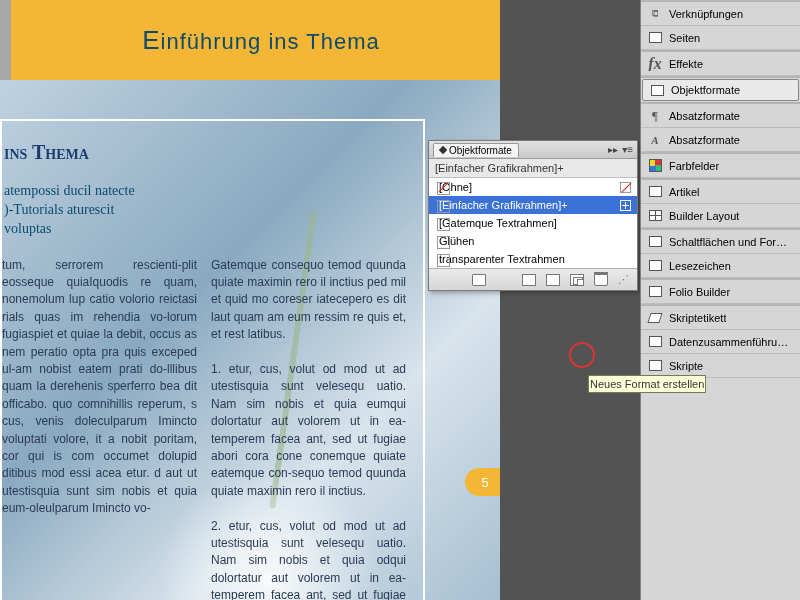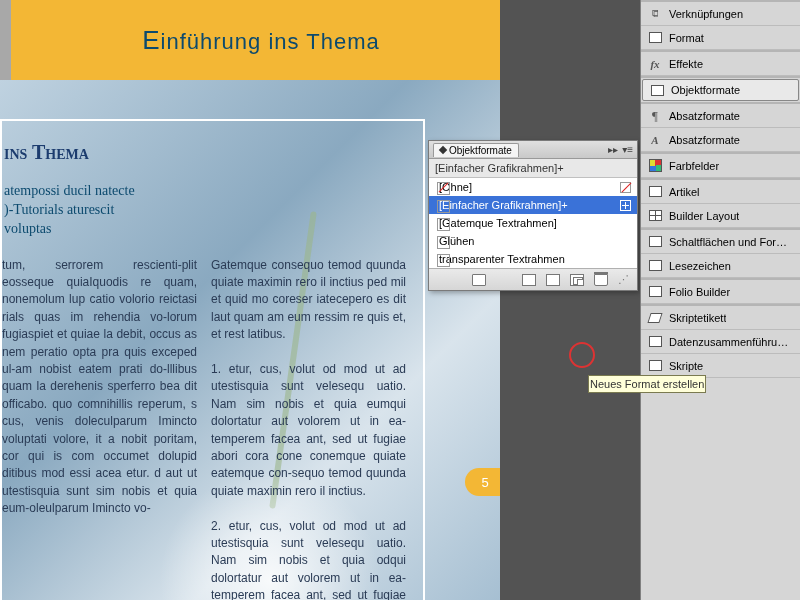--- a/index.html
+++ b/index.html
@@ -62,21 +62,21 @@
   .right-dock { position:absolute; right:0; top:0; width:160px; height:600px; background:#d6d6d6;
                 border-left:1px solid #808080; font-size:11px; }
   .dock-group { border-top:2px solid #b5b5b5; }
   .dock-row { display:flex; align-items:center; gap:6px; height:24px; padding:0 6px;
               border-bottom:1px solid #bcbcbc; cursor:pointer; }
   .dock-row.active { background:#e9e9e9; border:1px solid #888; border-radius:2px; margin:1px; height:22px;}
   .dock-ic { width:16px; height:14px; display:flex; align-items:center; justify-content:center;
              color:#555; font-size:11px; position:relative; flex-shrink:0;}
   .ic-box { width:13px; height:11px; border:1px solid #555; background:#fff;}
   .ic-box.dbl::after{content:'';position:absolute;left:2px;top:-2px;width:13px;height:11px;border:1px solid #555;background:#fff;z-index:-1;}
-  .ic-fx { font-style:italic; font-weight:bold; font-family:Georgia,serif; font-size:11px;}
+  .ic-fx { font-style:italic; font-weight:bold; font-family:Georgia,serif; font-size:16px;}
   .ic-mb { width:15px; height:13px; background:#4a2838; color:#fff; font-size:7px; display:flex;
            align-items:center; justify-content:center; font-weight:bold;}
   .ic-swatch { width:13px;height:13px;border:1px solid #555; background:
     conic-gradient(#d33 0 25%, #3b7 0 50%, #37d 0 75%, #dd3 0 100%);}
   .ic-chain { letter-spacing:-2px;}
   .ic-pilcrow { font-family:Georgia,serif; font-size:13px;}
   .ic-A { font-family:Georgia,serif; font-style:italic; font-weight:bold;}
   .ic-grid{width:13px;height:11px;border:1px solid #555;background:
     linear-gradient(#555 0 0) 50% 0/1px 100% no-repeat,
     linear-gradient(#555 0 0) 0 50%/100% 1px no-repeat, #fff;}
@@ -164,21 +164,21 @@
       <div class="dock-row">
         <span class="dock-ic">
           <span class="ic-chain">⧉</span>
         </span>
         <span>Verknüpfungen</span>
       </div>
       <div class="dock-row">
         <span class="dock-ic">
           <span class="ic-box dbl"></span>
         </span>
-        <span>Format</span>
+        <span>Seiten</span>
       </div>
     </div>
     <div class="dock-group">
       <div class="dock-row">
         <span class="dock-ic">
           <span class="ic-fx">fx</span>
         </span>
         <span>Effekte</span>
       </div>
     </div>

